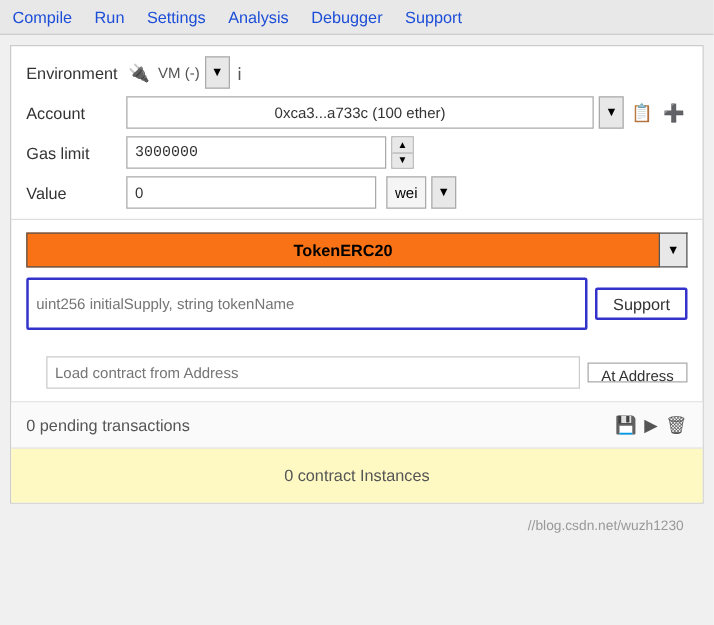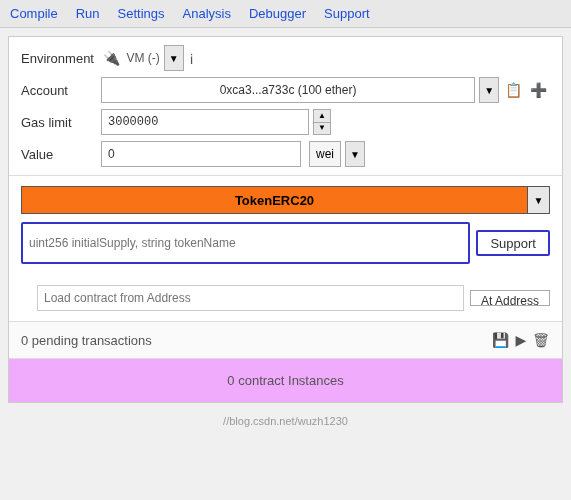--- a/index.html
+++ b/index.html
@@ -246,29 +246,29 @@
       font-size: 14px;
       color: #555;
     }
 
     
     .instances-section {
       padding: 14px 12px;
       text-align: center;
       color: #555;
       font-size: 13px;
-      background: #f0abfc;
+      background: #fef9c3;
     }
 
     
     .watermark {
-      text-align: center;
+      text-align: right;
       color: #999;
       font-size: 11px;
-      padding: 4px 0;
+      padding: 4px 24px;
     }
 
     
     .create-row {
       position: relative;
     }
   </style>
 </head>
 <body>
 

